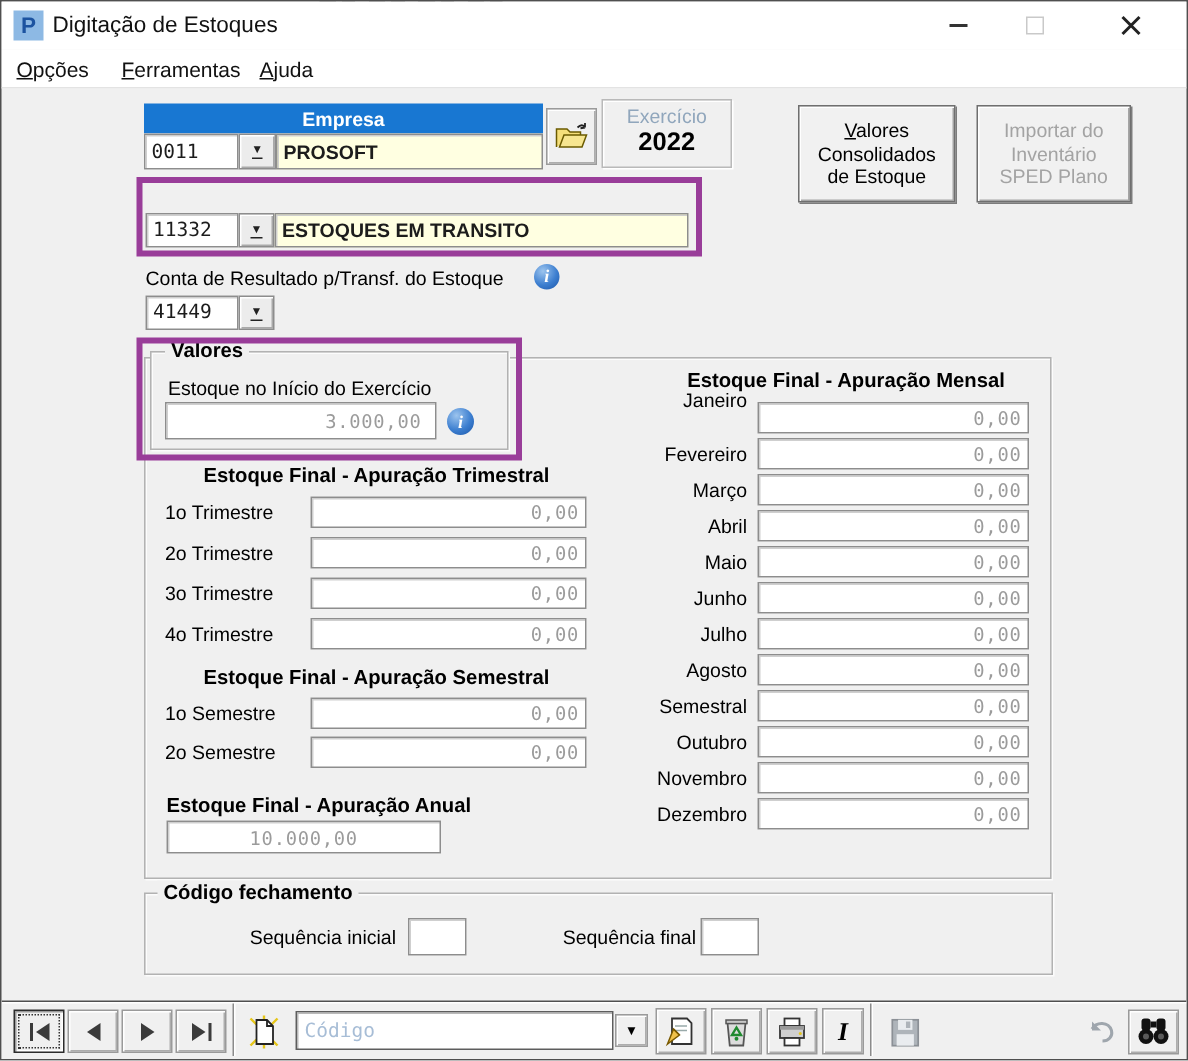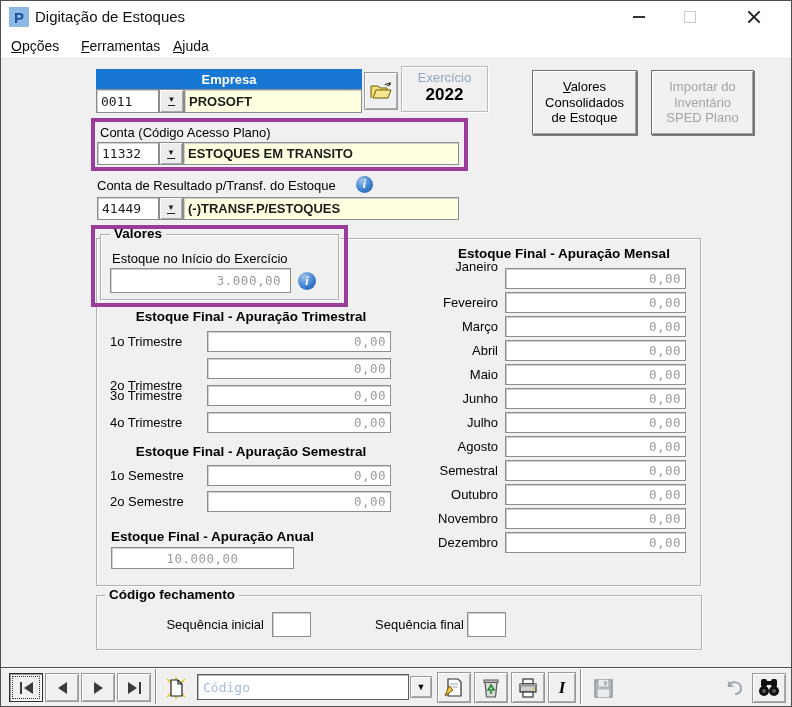--- a/index.html
+++ b/index.html
@@ -133,50 +133,48 @@
     <span><span class="u">V</span><span>alores</span></span>
     <span>Consolidados</span>
     <span>de Estoque</span>
   </div>
   <div class="abs btn3d disabled" style="left:650px;top:69px;width:103px;height:65px;">
     <span>Importar do</span>
     <span>Inventário</span>
     <span>SPED Plano</span>
   </div>
 
-  <div class="abs lbl" style="left:99px;top:124px;">Conta (Código Acesso Plano)</div>
   <input class="abs field" style="left: 96px; top: 141px; width: 62px; height: 23px;" value="11332">
   <div class="abs dd" style="left:158px;top:141px;width:24px;height:23px;">
       <span class="ddarrow">▼</span>
     </div>
   <input class="abs field yellow" style="left: 182px; top: 141px; width: 276px; height: 23px;" value="ESTOQUES EM TRANSITO">
   <div class="abs hl" style="left:90px;top:117px;width:377px;height:53px;"></div>
 
   <div class="abs lbl" style="left:96px;top:177px;">Conta de Resultado p/Transf. do Estoque</div>
   <div class="abs info" style="left:355px;top:175px;">i</div>
   <input class="abs field" style="left: 96px; top: 196px; width: 62px; height: 23px;" value="41449">
   <div class="abs dd" style="left:158px;top:196px;width:24px;height:23px;">
       <span class="ddarrow">▼</span>
     </div>
-  <input class="abs field yellow" style="left: 182px; top: 196px; width: 276px; height: 23px;" value="(-)TRANSF.P/ESTOQUES">
 
   <div class="abs groupbox" style="left:95px;top:237px;width:605px;height:348px;"></div>
 
   <div class="abs groupbox" style="left:99px;top:233px;width:239px;height:66px;background:#f0f0f0;">
     <span class="legend" style="left:9px;">Valores</span>
   </div>
   <div class="abs lbl" style="left:111px;top:250px;">Estoque no Início do Exercício</div>
   <input class="abs field num" style="left: 109px; top: 267px; width: 181px; height: 25px; padding-right: 9px;" value="3.000,00">
   <div class="abs info" style="left:297px;top:271px;width:18px;height:18px;">i</div>
   <div class="abs hl" style="left:90px;top:224px;width:257px;height:82px;"></div>
 
   <div class="abs hdr" style="left:105px;top:308px;width:290px;">Estoque Final - Apuração Trimestral</div>
   <div class="abs lbl" style="left:109px;top:333px;">1o Trimestre</div>
   <input class="abs field num" style="left: 206px; top: 330px; width: 184px; height: 21px;" value="0,00">
-  <div class="abs lbl" style="left:109px;top:360px;margin-top:17px;">2o Trimestre</div>
+  <div class="abs lbl" style="left:109px;top:360px;">2o Trimestre</div>
   <input class="abs field num" style="left: 206px; top: 357px; width: 184px; height: 21px;" value="0,00">
   <div class="abs lbl" style="left:109px;top:387px;">3o Trimestre</div>
   <input class="abs field num" style="left: 206px; top: 384px; width: 184px; height: 21px;" value="0,00">
   <div class="abs lbl" style="left:109px;top:414px;">4o Trimestre</div>
   <input class="abs field num" style="left: 206px; top: 411px; width: 184px; height: 21px;" value="0,00">
 
   <div class="abs hdr" style="left:105px;top:443px;width:290px;">Estoque Final - Apuração Semestral</div>
   <div class="abs lbl" style="left:109px;top:467px;">1o Semestre</div>
   <input class="abs field num" style="left: 206px; top: 464px; width: 184px; height: 21px;" value="0,00">
   <div class="abs lbl" style="left:109px;top:493px;">2o Semestre</div>

